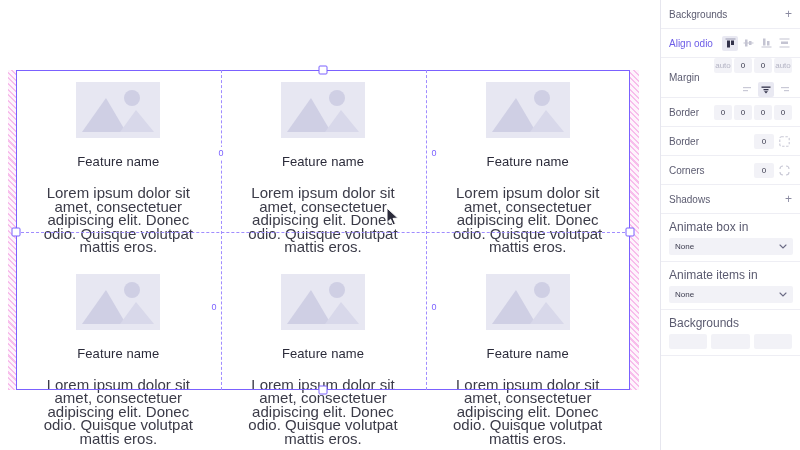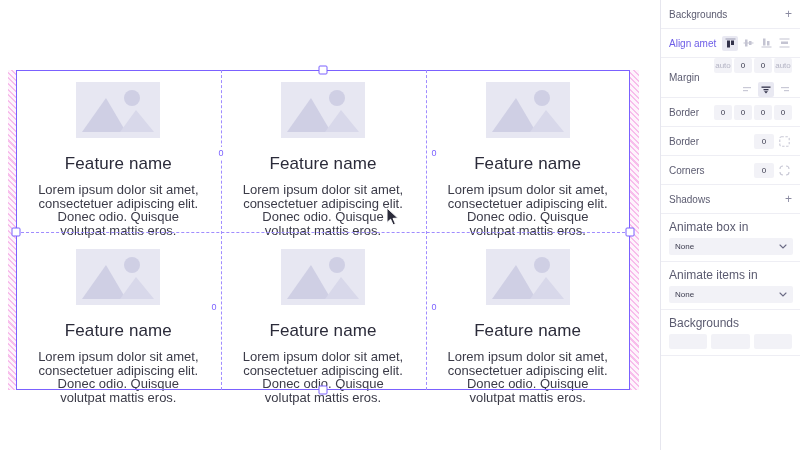--- a/index.html
+++ b/index.html
@@ -100,31 +100,31 @@
   }
   .card-img {
     width: 84px; height: 56px;
     background: #e7e7f2;
     position: relative;
     overflow: hidden;
     margin-bottom: 16px;
   }
   .card-img svg { position: absolute; left: 0; top: 0; }
   .card-title {
-    font-size: 17px;
+    font-size: 13px;
     color: #2b2b3a;
     font-weight: 400;
     margin: 0 0 9px 0;
     letter-spacing: .1px;
   }
   .card-body {
-    font-size: 13px;
+    font-size: 15px;
     line-height: 13.5px;
     color: #3b3b48;
-    margin: 0;
+    margin: 8px;
     max-width: 180px;
   }
 
   
   #cursor { position: absolute; left: 386px; top: 207px; }
 
   
   #panel {
     flex: 0 0 140px;
     width: 140px; height: 450px;
@@ -304,21 +304,21 @@
   <div id="panel">
 
     <div class="row">
       <span class="row-label">Backgrounds</span>
       <span class="plus">+</span>
     </div>
 
 
 
     <div class="row">
-      <span class="row-label accent">Align amet</span>
+      <span class="row-label accent">Align odio</span>
       <div class="inline">
         <span class="iconbtn sel">
           <svg width="11" height="10" viewBox="0 0 11 10" xmlns="http://www.w3.org/2000/svg">
             <rect x="0.5" y="0.5" width="10" height="1" fill="#9a9ab0"></rect>
             <rect x="2" y="2.5" width="3" height="7" fill="#32324a"></rect>
             <rect x="6" y="2.5" width="3" height="4.5" fill="#32324a"></rect>
           </svg>
         </span>
         <span class="iconbtn">
           <svg width="11" height="10" viewBox="0 0 11 10" xmlns="http://www.w3.org/2000/svg">

